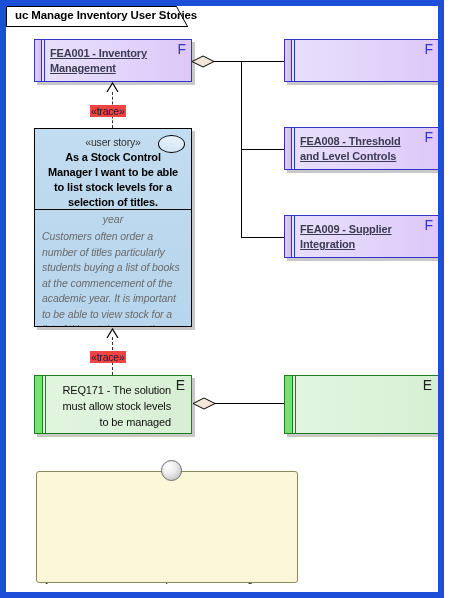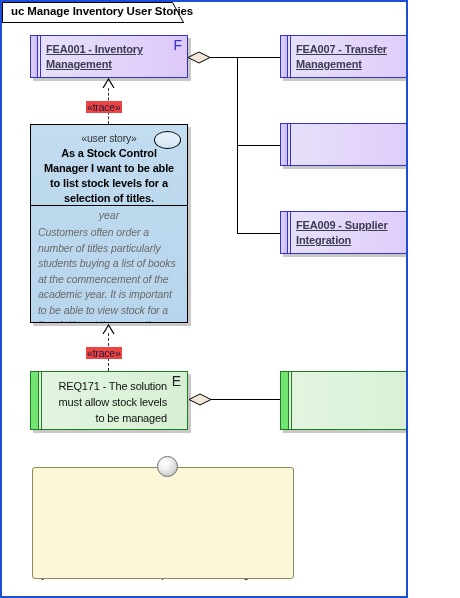--- a/index.html
+++ b/index.html
@@ -5,24 +5,24 @@
   html, body {
     margin: 0;
     padding: 0;
     background: #ffffff;
   }
   body {
     font-family: "Liberation Sans", sans-serif;
   }
   #canvas {
     position: relative;
-    width: 408px;
+    width: 444px;
     height: 598px;
     background: #ffffff;
-    border: 2px solid #1d4ed8;
+    border: 6px solid #1d4ed8;
     box-sizing: border-box;
     overflow: hidden;
   }
 
   
   .title-tab {
     position: absolute;
     left: 0px;
     top: 0px;
     height: 21px;
@@ -337,30 +337,30 @@
       <div class="nlabel">FEA001 - Inventory Management</div>
     </div>
   </div>
 
   <div class="node feature" style="left:278px; top:33px; width:155px; height:43px;">
     <div class="shadow"></div>
     <div class="body">
       <div class="leftband"></div>
       <div class="leftband2"></div>
       <div class="tmark">F</div>
-      <div class="nlabel">FEA007 - Transfer Management</div>
     </div>
   </div>
 
   <div class="node feature" style="left:278px; top:121px; width:155px; height:43px;">
     <div class="shadow"></div>
     <div class="body">
       <div class="leftband"></div>
       <div class="leftband2"></div>
       <div class="tmark">F</div>
+      <div class="nlabel">FEA008 - Threshold and Level Controls</div>
     </div>
   </div>
 
   <div class="node feature" style="left:278px; top:209px; width:155px; height:43px;">
     <div class="shadow"></div>
     <div class="body">
       <div class="leftband"></div>
       <div class="leftband2"></div>
       <div class="tmark">F</div>
       <div class="nlabel">FEA009 - Supplier Integration</div>

